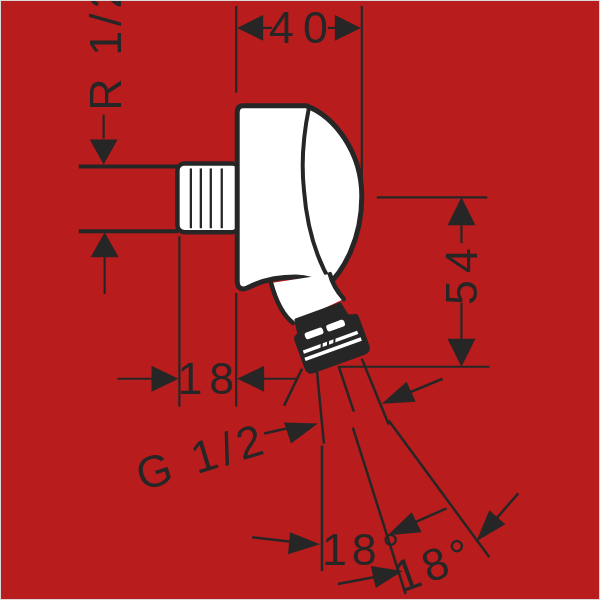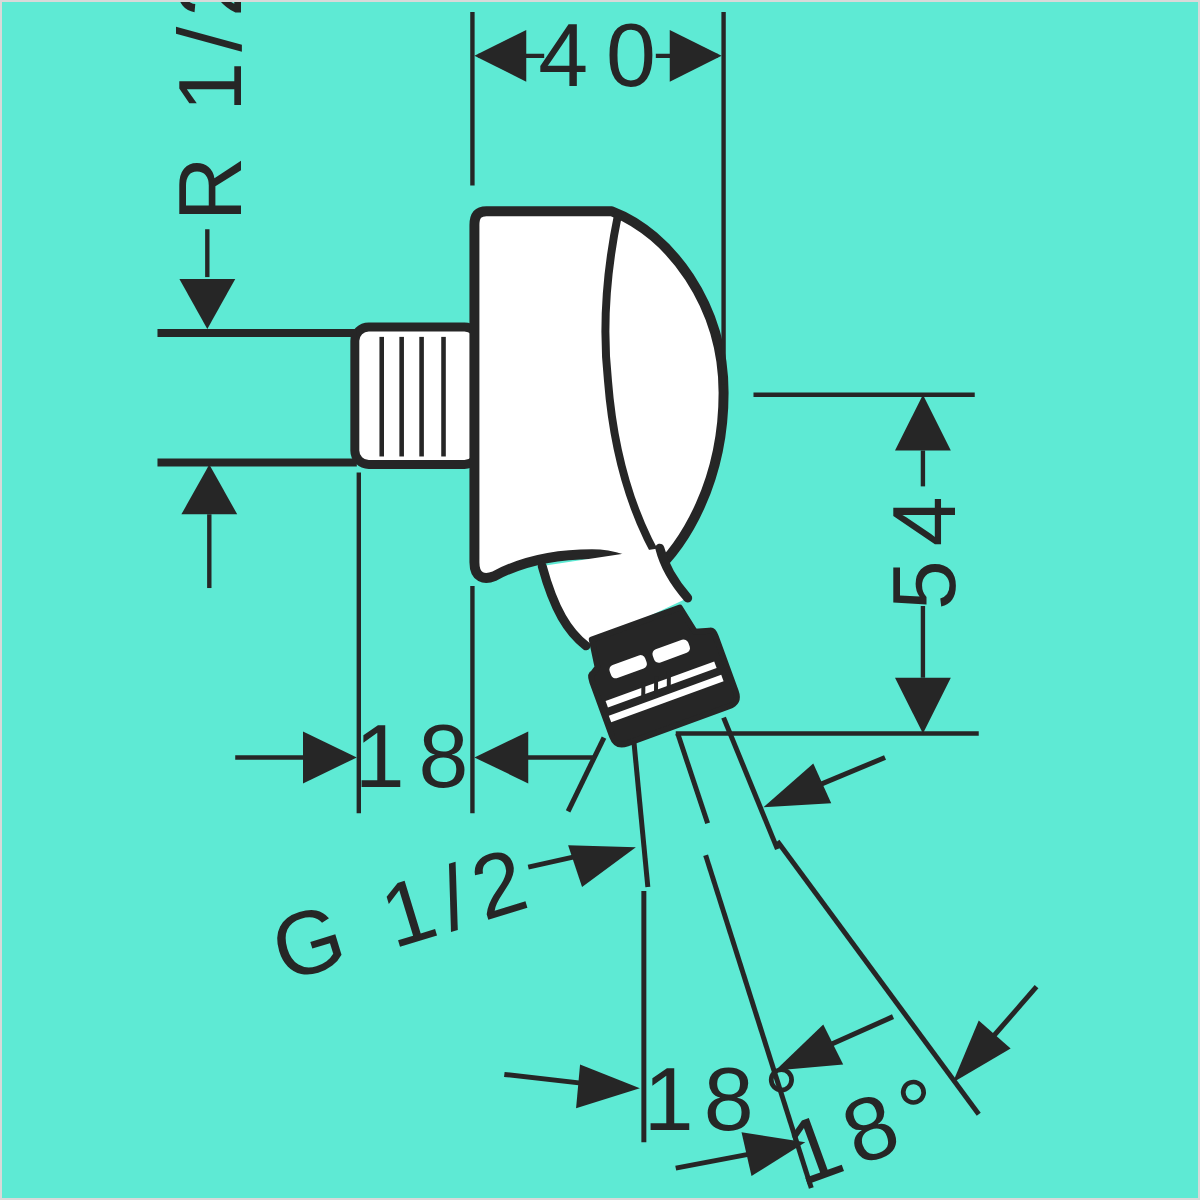--- a/index.html
+++ b/index.html
@@ -1,16 +1,16 @@
 <!DOCTYPE html>
 <html><head>
 <meta charset="utf-8">
 <style>
   html,body{margin:0;padding:0;background:#fff;}
-  #stage{position:relative;width:598px;height:598px;border:1px solid #d9d9d9;background:#5eead4;overflow:hidden;}
+  #stage{position:relative;width:598px;height:598px;border:1px solid #d9d9d9;background:#b91c1c;overflow:hidden;}
   svg{display:block;}
   .ol{fill:none;stroke:#262626;stroke-width:5;stroke-linejoin:round;stroke-linecap:round;}
   .md{fill:none;stroke:#262626;stroke-width:4;stroke-linecap:round;}
   .thin{fill:none;stroke:#262626;stroke-width:2.2;stroke-linecap:butt;}
   .fan{fill:none;stroke:#262626;stroke-width:2.5;stroke-linecap:butt;}
   .hatch{fill:none;stroke:#262626;stroke-width:2.3;}
   .arr{fill:#262626;stroke:none;}
   .wh{fill:none;stroke:#ffffff;stroke-linecap:butt;}
   .dk{fill:none;stroke:#262626;stroke-width:2;}
   text{fill:#262626;font-family:"Liberation Sans","DejaVu Sans",sans-serif;font-size:45px;}

